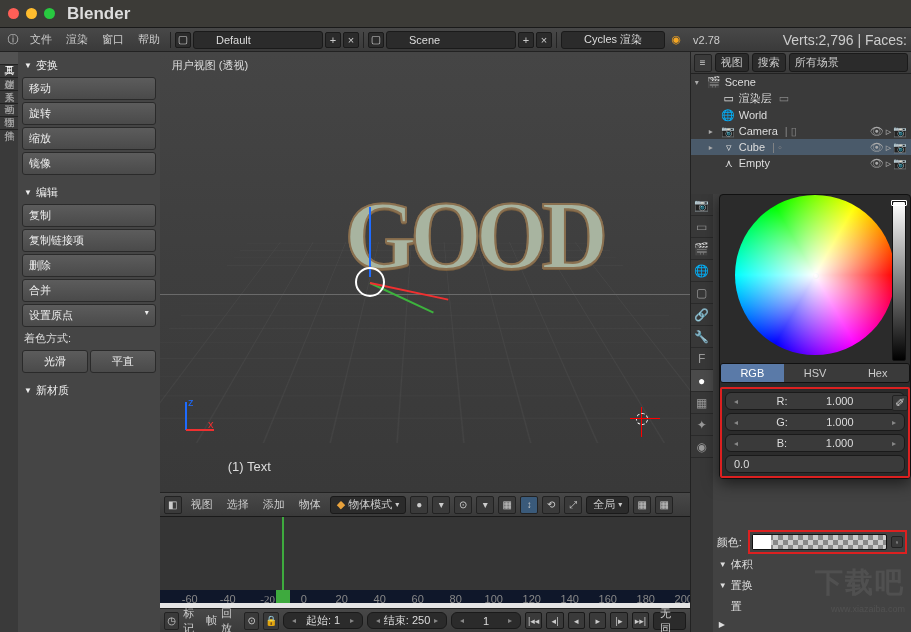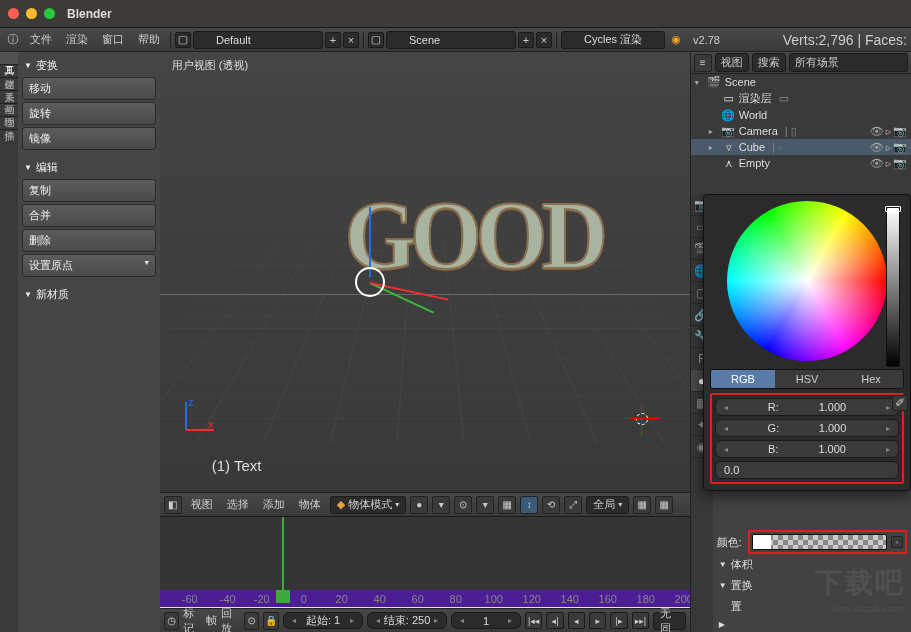--- a/index.html
+++ b/index.html
@@ -1,21 +1,21 @@
 <!DOCTYPE html>
 <html><head>
 <meta charset="utf-8">
 <style>
 *{margin:0;padding:0;box-sizing:border-box;font-family:sans-serif;font-size:11px;user-select:none}
 body{width:911px;height:632px;background:#393939;overflow:hidden;position:relative}
 .titlebar{height:28px;background:#3c3b37;display:flex;align-items:center;padding:0 8px;border-bottom:1px solid #1a1a1a}
 .tb-dots{display:flex;gap:7px;margin-right:12px}
 .dot{width:11px;height:11px;border-radius:50%}
 .dot.r{background:#ff5f57}.dot.y{background:#ffbd2e}.dot.g{background:#28c940}
-.tb-title{color:#ddd;font-size:12px;font-weight:bold}
+.tb-title{color:#ddd;font-size:17px;font-weight:bold}
 .menubar{height:24px;background:linear-gradient(#484848,#3a3a3a);border-bottom:1px solid #222;display:flex;align-items:center;padding:0 4px;gap:2px;color:#ccc}
 .menubar .icon{width:18px;height:18px;display:flex;align-items:center;justify-content:center}
 .menubar .mitem{padding:2px 6px;cursor:pointer}
 .menubar .sep{width:1px;height:16px;background:#222;margin:0 2px}
 .menubar .field{background:#2b2b2b;border:1px solid #1a1a1a;border-radius:3px;padding:1px 22px;height:18px;display:flex;align-items:center;min-width:80px;color:#ddd}
 .menubar .sq{width:16px;height:16px;background:#2b2b2b;border:1px solid #1a1a1a;border-radius:2px;display:flex;align-items:center;justify-content:center;cursor:pointer}
 .menubar .stats{margin-left:auto;color:#ccc;font-size:14px}
 .body{display:flex;height:calc(100% - 52px)}
 .left{width:166px;background:#454545;display:flex}
 .tabstrip{width:18px;background:#3a3a3a;display:flex;flex-direction:column}
@@ -38,27 +38,27 @@
 .manip{position:absolute;left:195px;top:215px}
 .manip .ring{position:absolute;width:30px;height:30px;border:2px solid #fff;border-radius:50%;left:0;top:0}
 .manip .ax{position:absolute;left:15px;top:15px;height:2px;transform-origin:left center}
 .manip .az{width:2px;height:70px;background:#1e6bff;left:14px;top:-60px;position:absolute}
 .manip .ay{width:70px;background:#3db23d;transform:rotate(25deg)}
 .manip .axr{width:80px;background:#f03030;transform:rotate(12deg)}
 .cursor3d{position:absolute;left:470px;top:355px;width:30px;height:30px}
 .cursor3d::before{content:"";position:absolute;left:11px;top:0;width:1px;height:30px;background:#f00}
 .cursor3d::after{content:"";position:absolute;top:11px;left:0;height:1px;width:30px;background:#f00}
 .cursor3d .c{position:absolute;left:6px;top:6px;width:12px;height:12px;border:1px dashed #fff;border-radius:50%}
-.objname{position:absolute;left:52px;bottom:18px;color:#ddd;font-size:15px}
+.objname{position:absolute;left:68px;bottom:18px;color:#ddd;font-size:13px}
 .view3dhdr{height:24px;background:linear-gradient(#484848,#3a3a3a);border-top:1px solid #222;display:flex;align-items:center;gap:4px;padding:0 4px;color:#ccc}
 .view3dhdr .mitem{padding:2px 5px;cursor:pointer}
 .modebox{background:#2b2b2b;border:1px solid #1a1a1a;border-radius:3px;padding:1px 6px;display:flex;align-items:center;gap:3px;height:18px}
 .ibtn{width:18px;height:18px;background:#3a3a3a;border:1px solid #222;border-radius:2px;display:flex;align-items:center;justify-content:center;cursor:pointer;color:#ccc;font-size:10px}
 .timeline{height:116px;background:#393939;display:flex;flex-direction:column;border-top:1px solid #1a1a1a;position:relative}
-.tlruler{height:18px;background:#4c1d95;color:#888;display:flex;font-size:9px;position:relative;border-bottom:1px solid #e5e5e5;overflow:hidden}
+.tlruler{height:18px;background:#0f172a;color:#888;display:flex;font-size:9px;position:relative;border-bottom:5px solid #e5e5e5;overflow:hidden}
 .tlruler span{position:absolute;top:3px;transform:translateX(-50%)}
 .tltrack{flex:1;background:#353535;position:relative;overflow:hidden}
 .tlhead{position:absolute;top:0;bottom:0;left:122px;width:2px;background:#3eaa3e}
 .tlheadcap{position:absolute;top:-1px;left:116px;width:14px;height:14px;background:#3eaa3e;color:#000}
 .tlbar{height:24px;background:linear-gradient(#484848,#3a3a3a);display:flex;align-items:center;gap:4px;padding:0 4px;color:#ccc;border-top:1px solid #222}
 .numf{background:#2b2b2b;border:1px solid #1a1a1a;border-radius:6px;padding:1px 8px;display:flex;justify-content:space-between;min-width:80px;height:17px;align-items:center;color:#ddd}
 .numf .ar{color:#888;font-size:8px}
 .pbtn{width:20px;height:17px;background:#3a3a3a;border:1px solid #1a1a1a;border-radius:2px;display:flex;align-items:center;justify-content:center;cursor:pointer;color:#ccc;font-size:9px}
 .right{width:230px;background:#454545;display:flex;flex-direction:column;border-left:1px solid #222}
 .outhdr{height:22px;background:linear-gradient(#484848,#3a3a3a);display:flex;align-items:center;gap:3px;padding:0 3px;border-bottom:1px solid #222}
@@ -67,21 +67,21 @@
 .orow{display:flex;align-items:center;padding:1px 4px;gap:3px;cursor:pointer}
 .orow .exp{width:10px;color:#aaa;font-size:8px}
 .orow .oicon{width:14px;height:14px;display:flex;align-items:center;justify-content:center}
 .orow.sel{background:#4a5a6a}
 .orow .ricons{margin-left:auto;display:flex;gap:2px;color:#aaa}
 .props{flex:1;background:#424242;position:relative;overflow:hidden}
 .proptabs{position:absolute;left:0;top:0;bottom:0;width:22px;background:#383838;display:flex;flex-direction:column}
 .proptabs .pt{height:22px;display:flex;align-items:center;justify-content:center;color:#999;cursor:pointer;border-bottom:1px solid #2a2a2a;font-size:12px}
 .proptabs .pt.a{background:#4a4a4a;color:#fff}
 .propbody{margin-left:22px;padding:4px;color:#ddd;position:relative;height:100%}
-.colorpicker{position:absolute;right:0;top:0;width:208px;background:#2b2b2b;border:1px solid #111;border-radius:4px;padding:6px;z-index:50;box-shadow:0 4px 16px rgba(0,0,0,.6)}
+.colorpicker{position:absolute;right:0;top:0;width:192px;background:#2b2b2b;border:1px solid #111;border-radius:4px;z-index:50;box-shadow:0 4px 16px rgba(0,0,0,.6)}
 .wheel{width:160px;height:160px;border-radius:50%;position:relative;margin:0 auto;background:conic-gradient(from 90deg,#f00,#f0f,#00f,#0ff,#0f0,#ff0,#f00)}
 .wheel::after{content:"";position:absolute;inset:0;border-radius:50%;background:radial-gradient(circle,#fff 0%,rgba(255,255,255,0) 70%)}
 .wheel .dot{position:absolute;left:78px;top:78px;width:6px;height:6px;border:1px solid #000;border-radius:50%;background:transparent}
 .valslider{position:absolute;right:4px;top:6px;width:14px;height:160px;background:linear-gradient(#fff,#000);border:1px solid #111;border-radius:2px}
 .valslider .h{position:absolute;top:-2px;left:-2px;right:-2px;height:6px;border:1px solid #fff;border-radius:1px}
 .cptabs{display:flex;margin-top:8px;border-radius:3px;overflow:hidden;border:1px solid #111}
 .cptabs .ct{flex:1;text-align:center;padding:3px;background:#3a3a3a;color:#ccc;cursor:pointer}
 .cptabs .ct.a{background:#5a7aa8;color:#fff}
 .redbox{border:2px solid #dc2020;padding:3px;margin-top:4px;border-radius:2px}
 .rgbrow{display:flex;align-items:center;background:#3a3a3a;border:1px solid #1a1a1a;border-radius:6px;padding:2px 8px;margin-bottom:3px;justify-content:space-between;color:#ddd}
@@ -145,33 +145,40 @@
       <div class="t">物理</div>
       <div class="t">插件</div>
     </div>
     <div class="toolcol">
       <div class="phead">
           <span class="tri">▼</span>
           <span>变换</span>
         </div>
       <div class="tbtn">移动</div>
       <div class="tbtn">旋转</div>
+      <div class="tbtn">缩放</div>
       <div class="tbtn">镜像</div>
 
       <div class="phead" style="margin-top:6px">
           <span class="tri">▼</span>
           <span>编辑</span>
         </div>
       <div class="tbtn">复制</div>
+      <div class="tbtn">复制链接项</div>
+      <div class="tbtn">删除</div>
       <div class="tbtn">合并</div>
-      <div class="tbtn">删除</div>
       <div class="tbtn" style="display:flex;justify-content:space-between">
           <span>设置原点</span>
           <span style="font-size:8px">▾</span>
         </div>
+      <div style="color:#ddd;padding:2px">着色方式:</div>
+      <div class="trow">
+        <div class="tbtn">光滑</div>
+        <div class="tbtn">平直</div>
+      </div>
       <div class="phead" style="margin-top:6px">
           <span class="tri">▼</span>
           <span>新材质</span>
         </div>
     </div>
   </div>
 
   <div class="center">
     <div class="view3d">
       <div class="grid"></div>
@@ -226,21 +233,21 @@
     </div>
 
     <div class="timeline">
       <div class="tltrack">
         <div class="tlhead"></div>
       </div>
       <div class="tlruler">
         <div class="tlheadcap"></div>
       <span style="left: 30px;">-60</span>
           <span style="left: 68px;">-40</span>
-          <span style="left: 102px;">-20</span>
+          <span style="left: 108px; font-family: Liberation Serif, serif;">-20</span>
           <span style="left: 144px;">0</span>
           <span style="left: 182px;">20</span>
           <span style="left: 220px;">40</span>
           <span style="left: 258px;">60</span>
           <span style="left: 296px;">80</span>
           <span style="left: 334px;">100</span>
           <span style="left: 372px;">120</span>
           <span style="left: 410px;">140</span>
           <span style="left: 448px; text-align: center;">160</span>
           <span style="left: 486px;">180</span>

